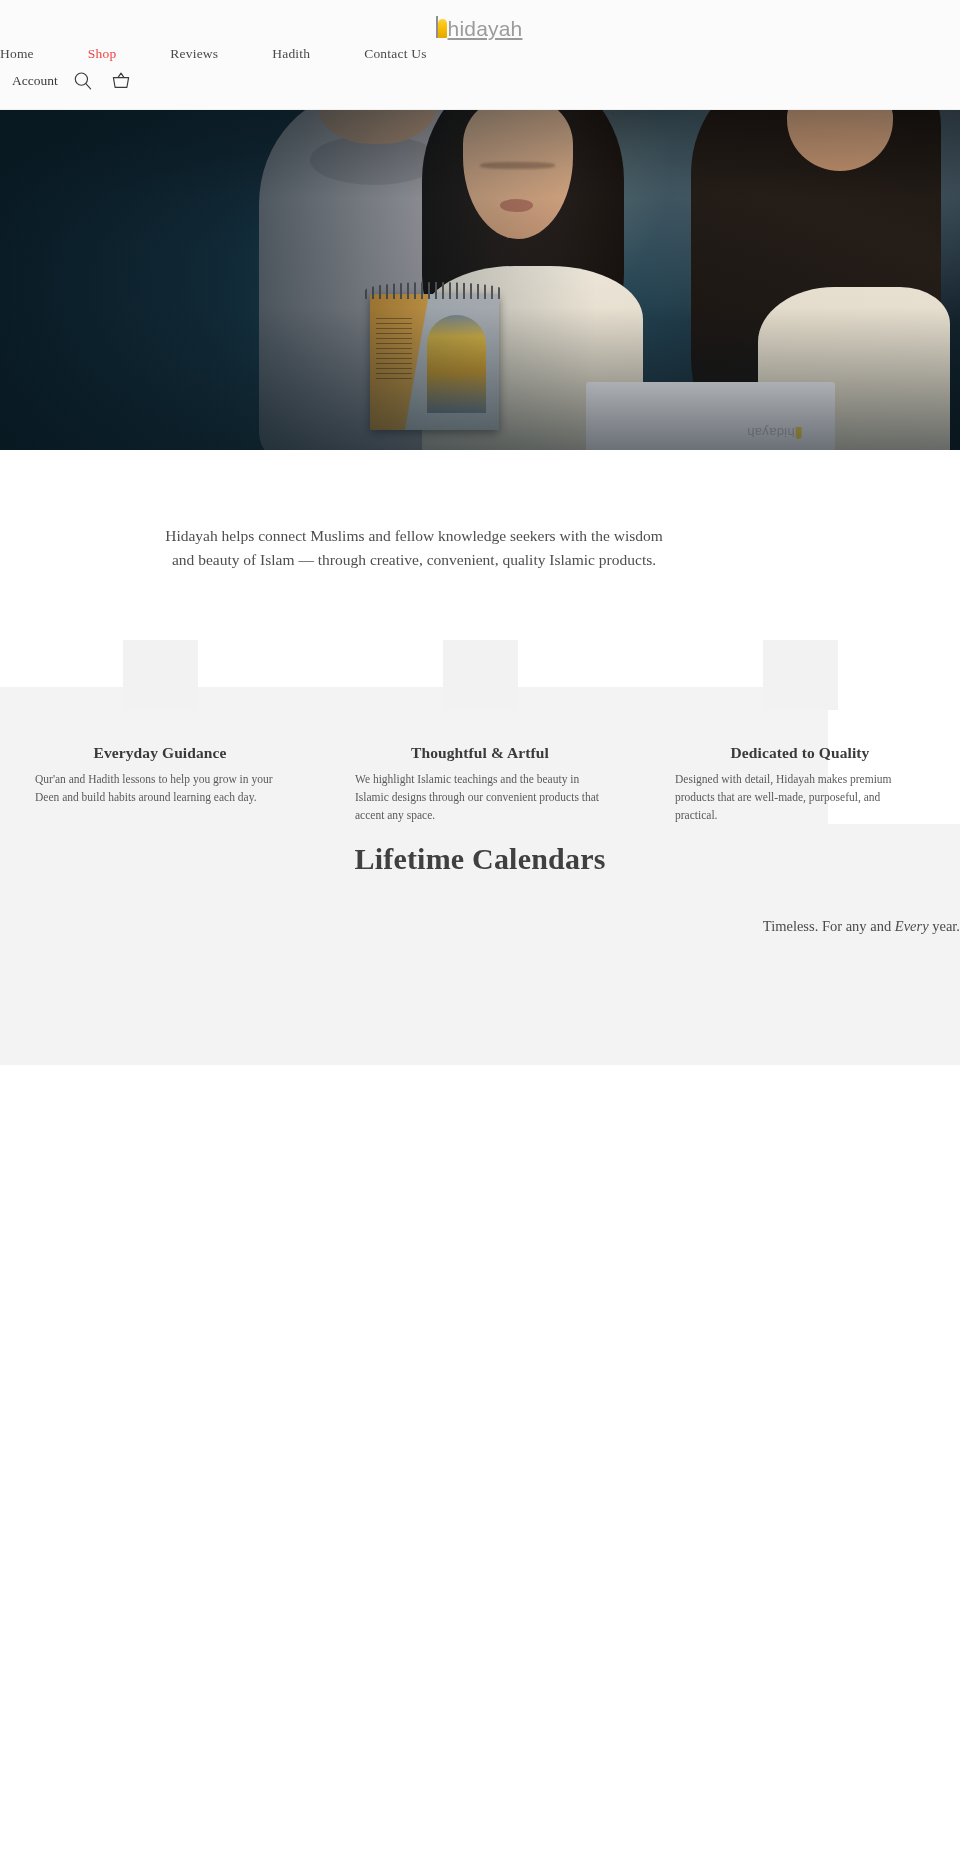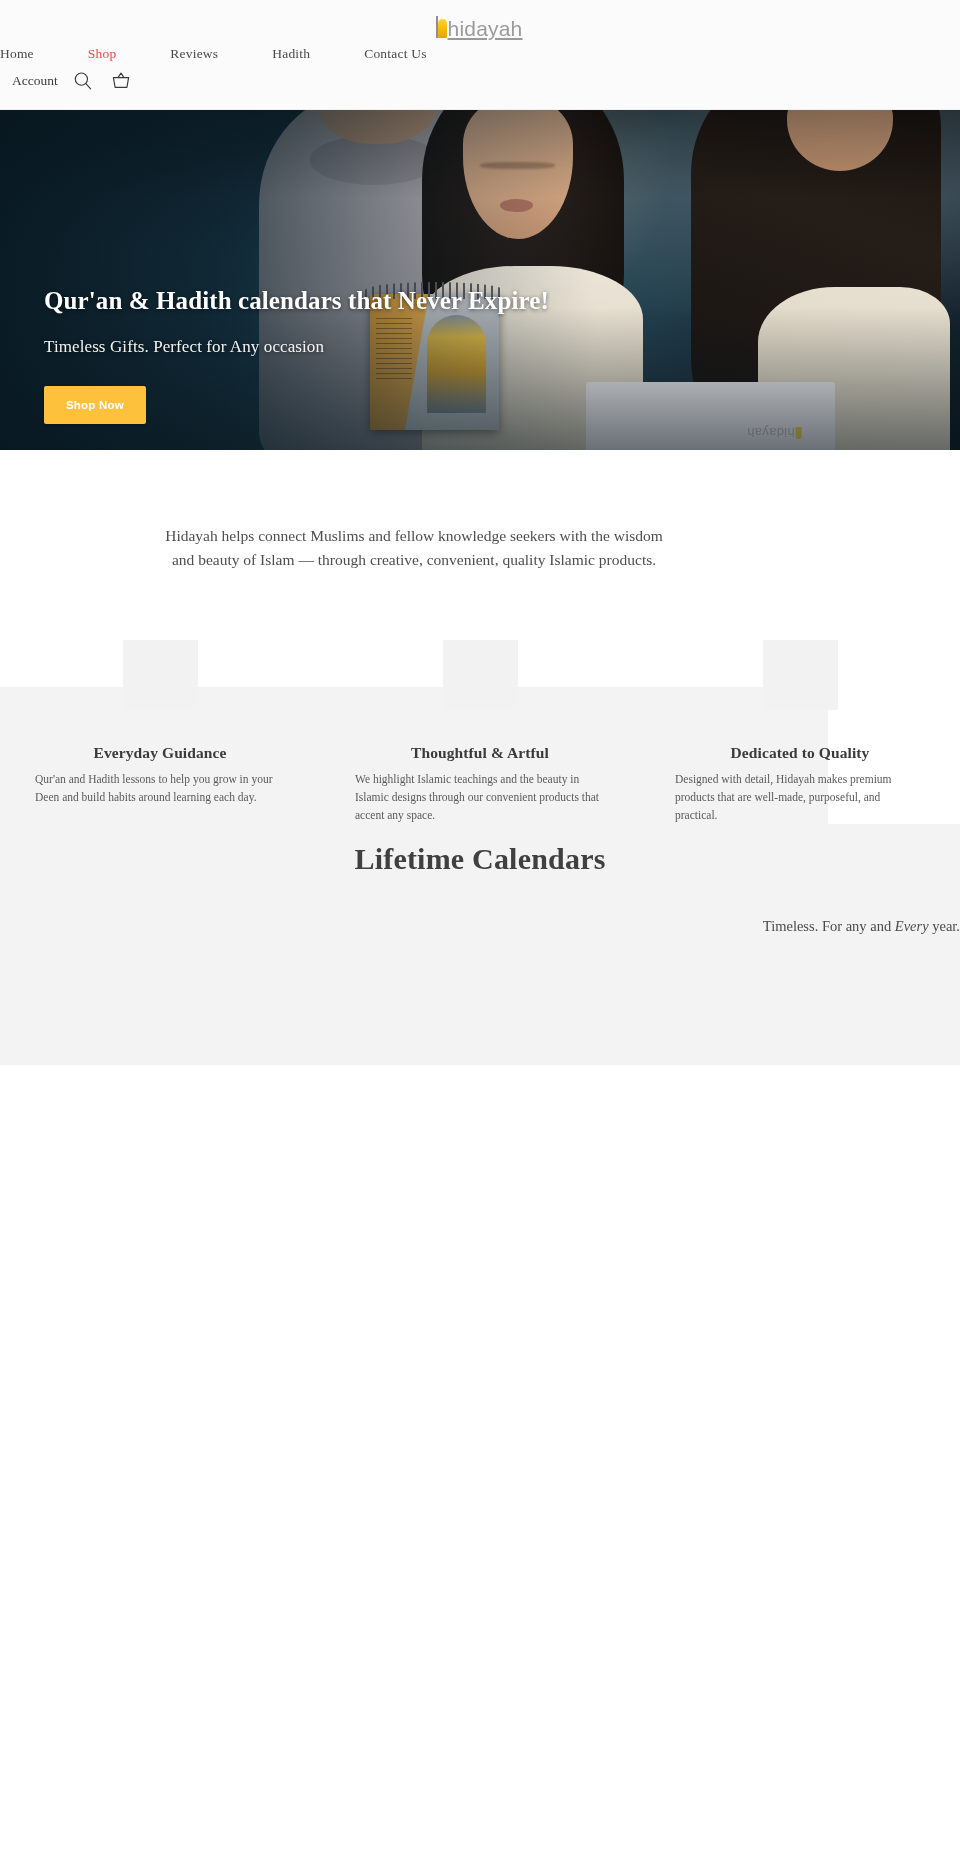--- a/index.html
+++ b/index.html
@@ -458,25 +458,20 @@
     <div class="calendar">
       <div class="lines"></div>
       <div class="arch-art"></div>
     </div>
     <div class="cal-spiral"></div>
     <div class="pale-box"></div>
     <div class="watermark"><span class="wm-arch"></span><span>hidayah</span></div>
   </div>
   <div class="hero-scrim"></div>
 
-  <div class="hero-content">
-    <h1 class="hero-title">Qur'an &amp; Hadith calendars that Never Expire!</h1>
-    <p class="hero-sub">Timeless Gifts. Perfect for Any occasion</p>
-    <button class="hero-cta">Shop Now</button>
-  </div>
 </section>
 
 <section class="intro-section">
   <p class="intro-text">Hidayah helps connect Muslims and fellow knowledge seekers with the wisdom and beauty of Islam — through creative, convenient, quality Islamic products.</p>
 </section>
 
 <section class="features-wrap">
   <div class="features-grey"></div>
 
   <div class="features-row">

